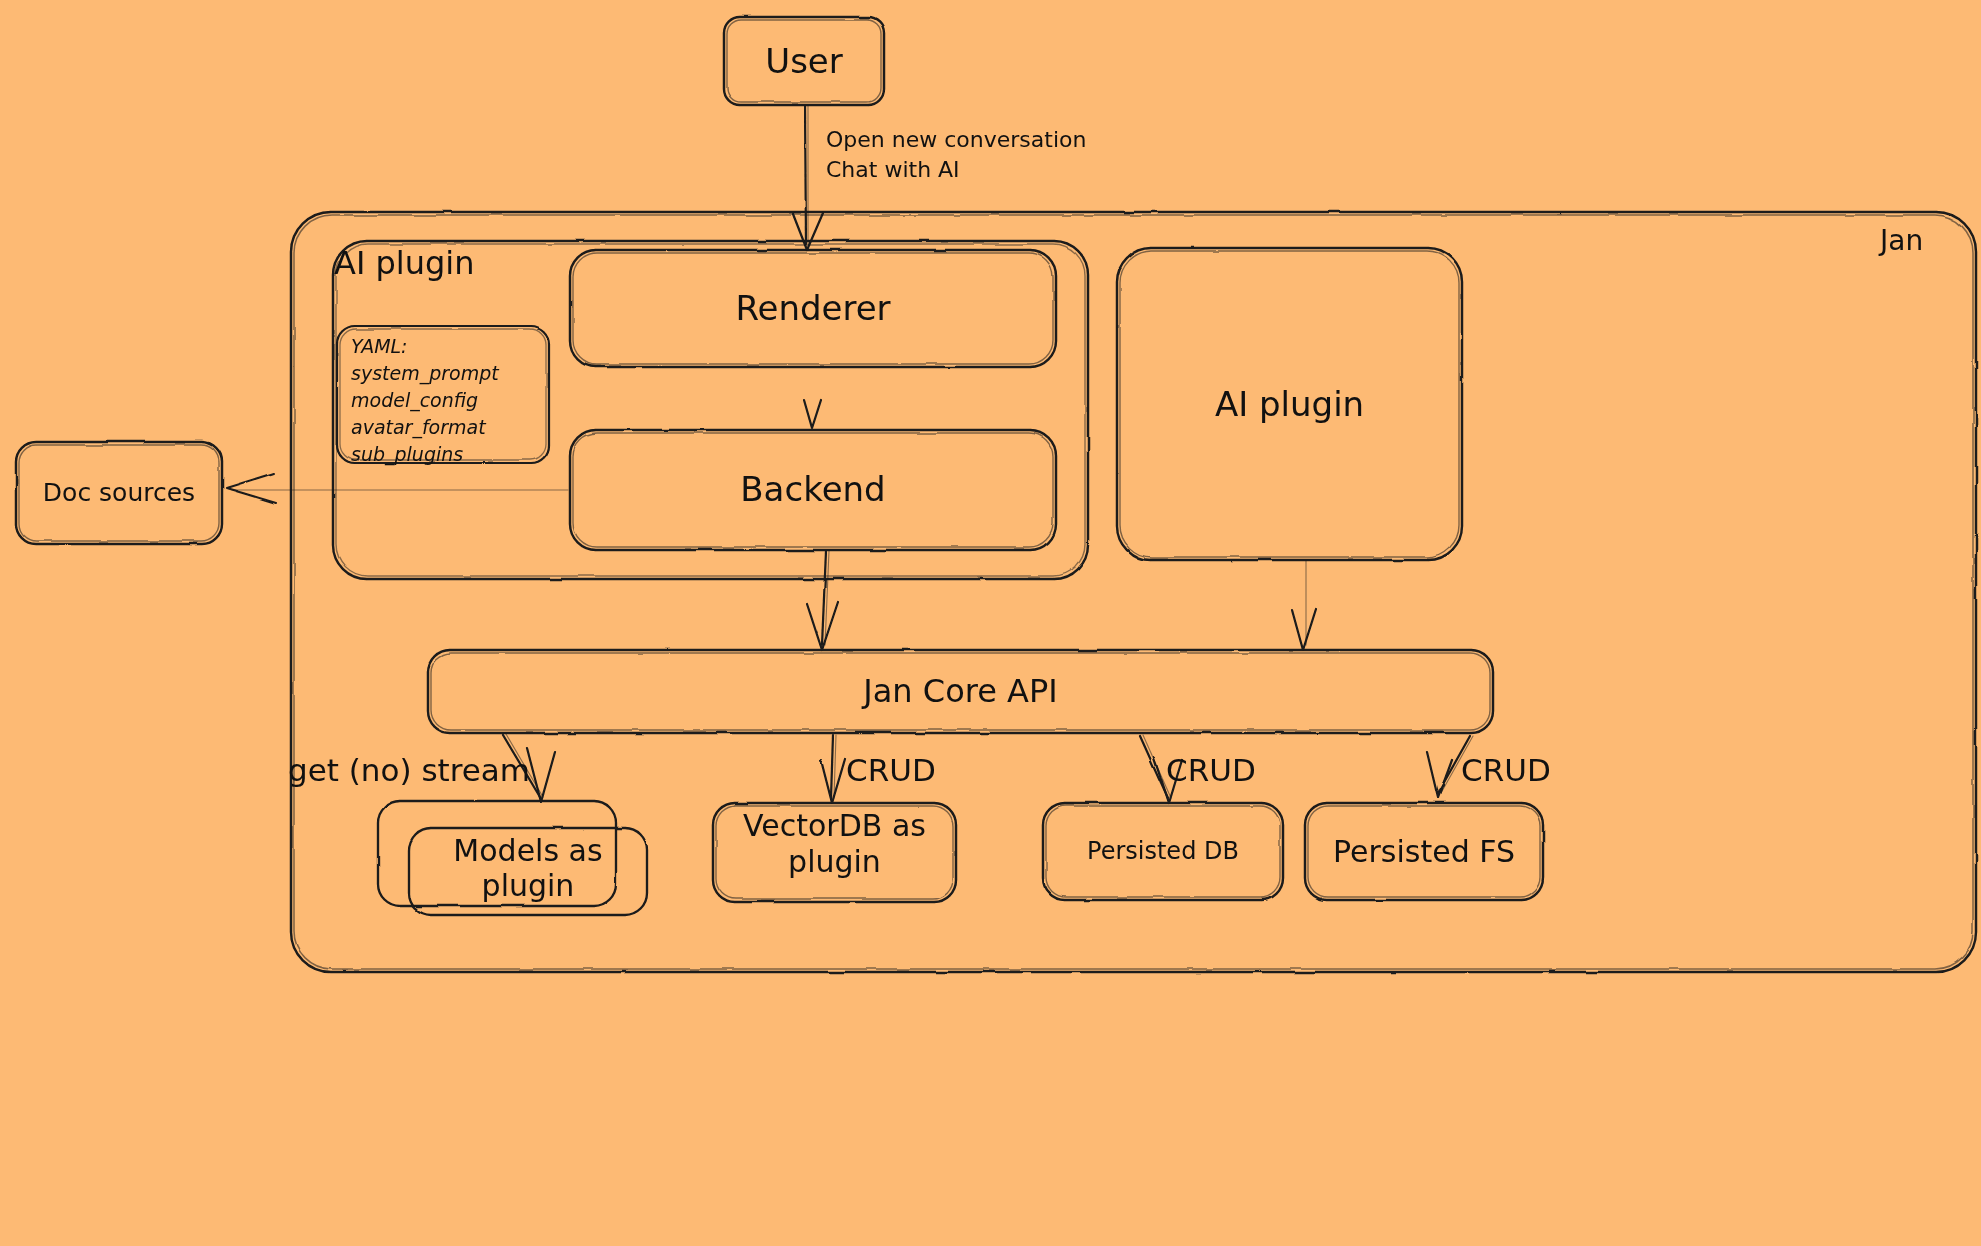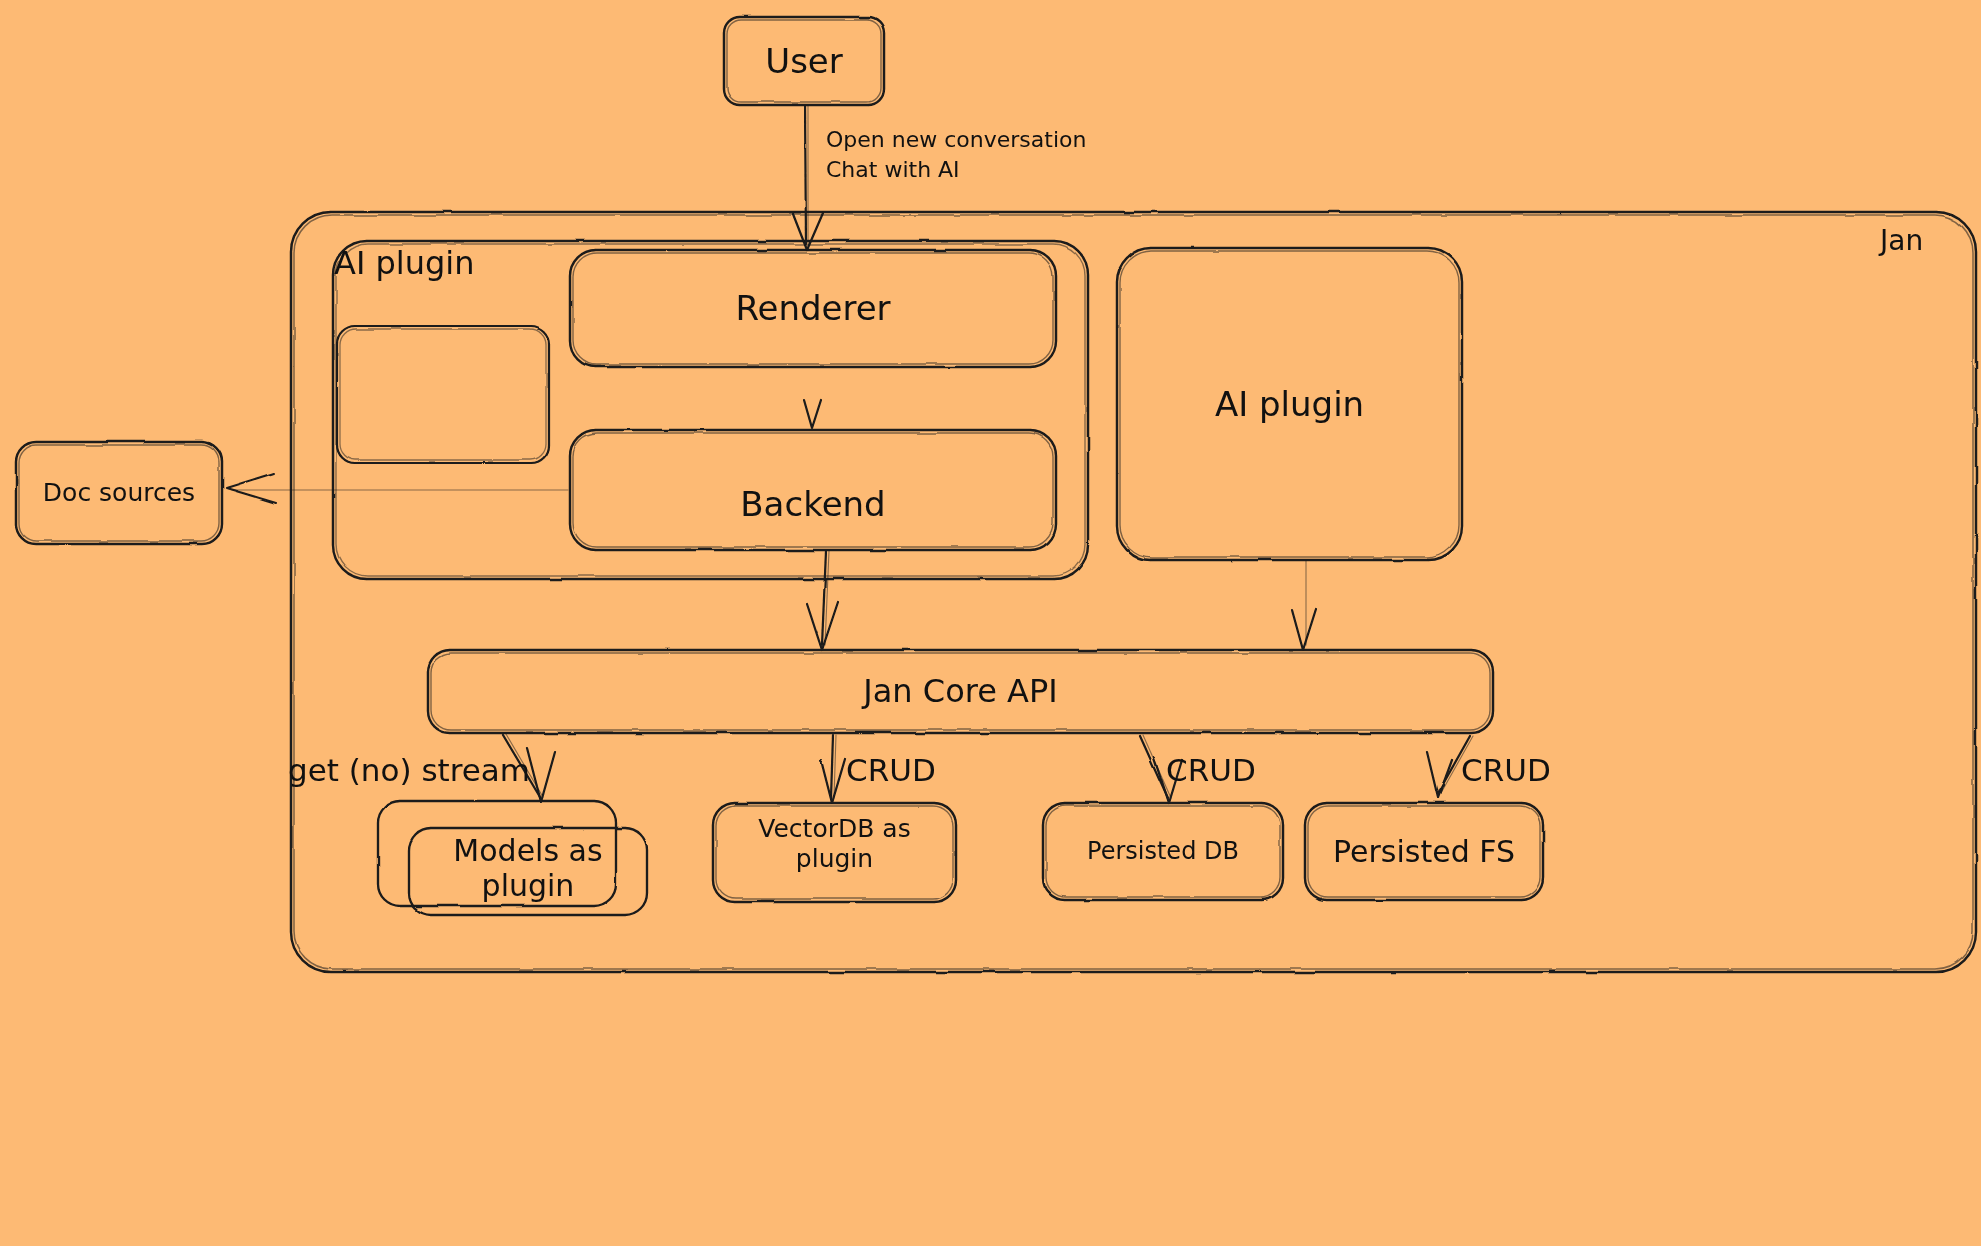--- a/index.html
+++ b/index.html
@@ -153,42 +153,47 @@
 
   <div class="lbl ctr" style="left:724px;top:17px;width:160px;height:88px;font-size:34px;">User</div>
 
   <div class="lbl" style="left:826px;top:125px;font-size:22px;line-height:1.35;">Open new conversation
 Chat with AI</div>
 
   <div class="lbl" style="left:1880px;top:224px;font-size:28px;text-align:center;">Jan</div>
 
   <div class="lbl" style="left:334px;top:244px;font-size:32px;">AI plugin</div>
 
+  <div class="lbl" style="left:351px;top:333px;font-size:19px;line-height:1.42;font-style:italic;">YAML:
+system_prompt
+model_config
+avatar_format
+sub_plugins</div>
 
   <div class="lbl ctr" style="left:570px;top:250px;width:486px;height:117px;font-size:34px;">Renderer</div>
 
-  <div class="lbl ctr" style="left:570px;top:434px;width:486px;height:140px;font-size:34px;">Backend</div>
+  <div class="lbl ctr" style="left:570px;top:419px;width:486px;height:140px;font-size:34px;">Backend</div>
 
   <div class="lbl ctr" style="left:1117px;top:248px;width:345px;height:312px;font-size:34px;">AI plugin</div>
 
   <div class="lbl ctr" style="left:16px;top:442px;width:206px;height:102px;font-size:25px;">Doc sources</div>
 
   <div class="lbl ctr" style="left:428px;top:650px;width:1065px;height:83px;font-size:32px;">Jan Core API</div>
 
   <div class="lbl" style="left:288px;top:752px;font-size:31px;">get (no) stream</div>
 
   <div class="lbl" style="left:846px;top:752px;font-size:31px;">CRUD</div>
 
   <div class="lbl" style="left:1166px;top:752px;font-size:31px;">CRUD</div>
 
   <div class="lbl" style="left:1461px;top:752px;font-size:31px;">CRUD</div>
 
   <div class="lbl ctr" style="left:409px;top:820px;width:238px;height:96px;font-size:30px;">Models as
 plugin</div>
 
-  <div class="lbl ctr" style="left:713px;top:803px;width:243px;height:81px;font-size:25px;">VectorDB as
+  <div class="lbl ctr" style="left:713px;top:803px;width:243px;height:81px;font-size:30px;">VectorDB as
 plugin</div>
 
   <div class="lbl ctr" style="left:1043px;top:803px;width:240px;height:97px;font-size:24px;">Persisted DB</div>
 
   <div class="lbl ctr" style="left:1305px;top:803px;width:238px;height:97px;font-size:30px;">Persisted FS</div>
 
 </div>
 
 </body></html>

